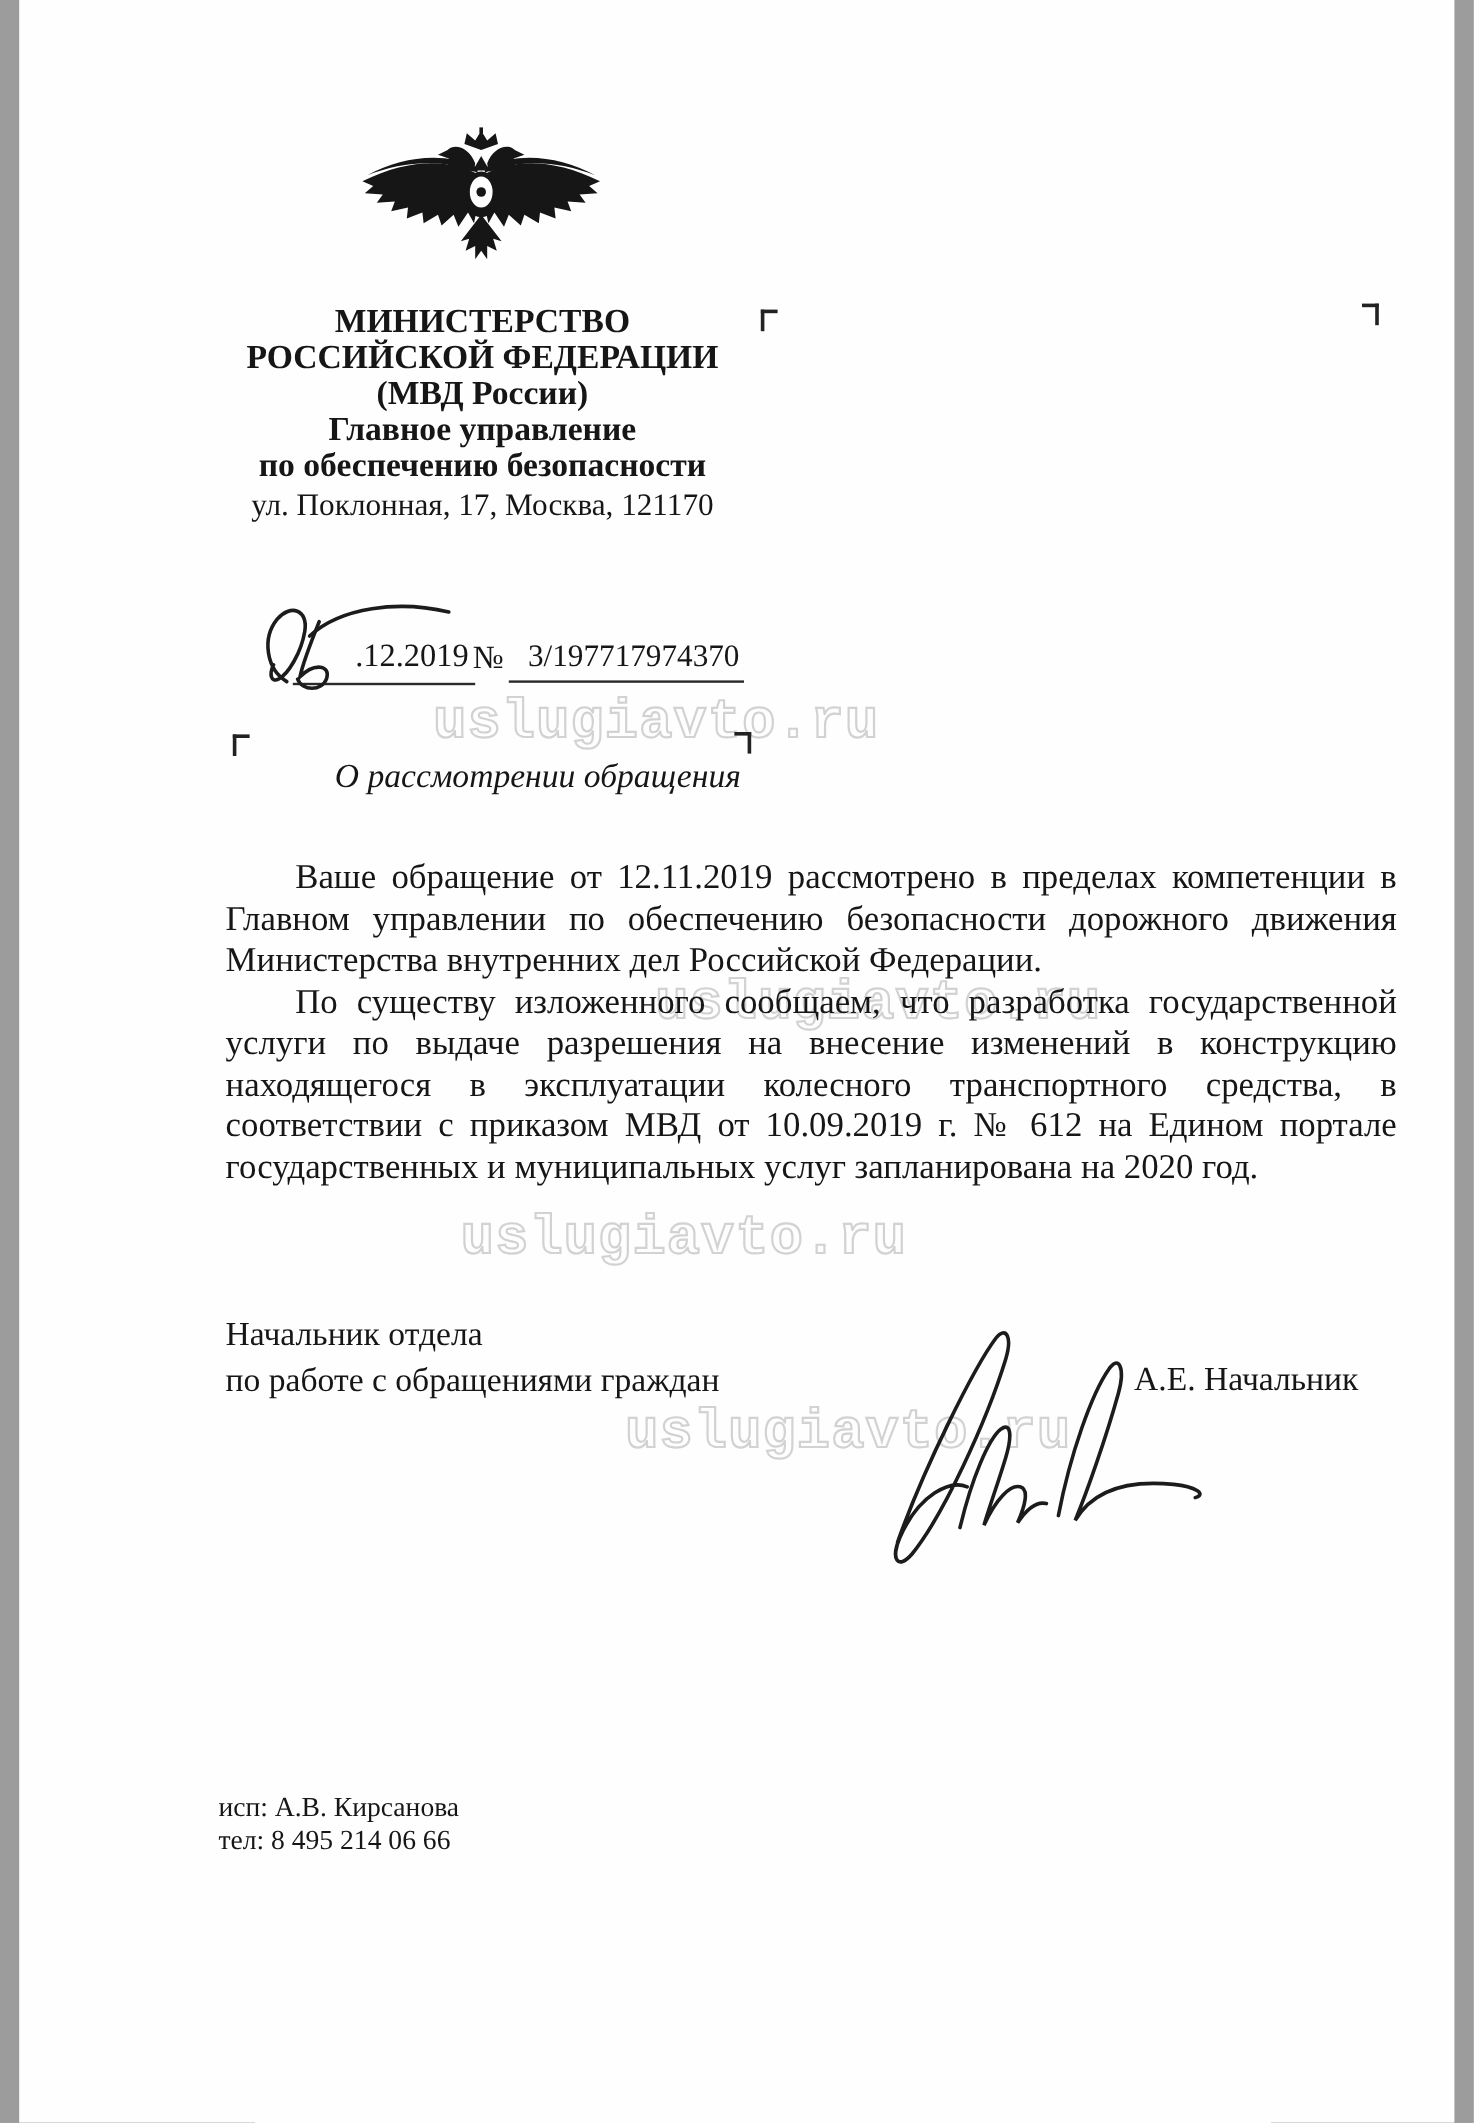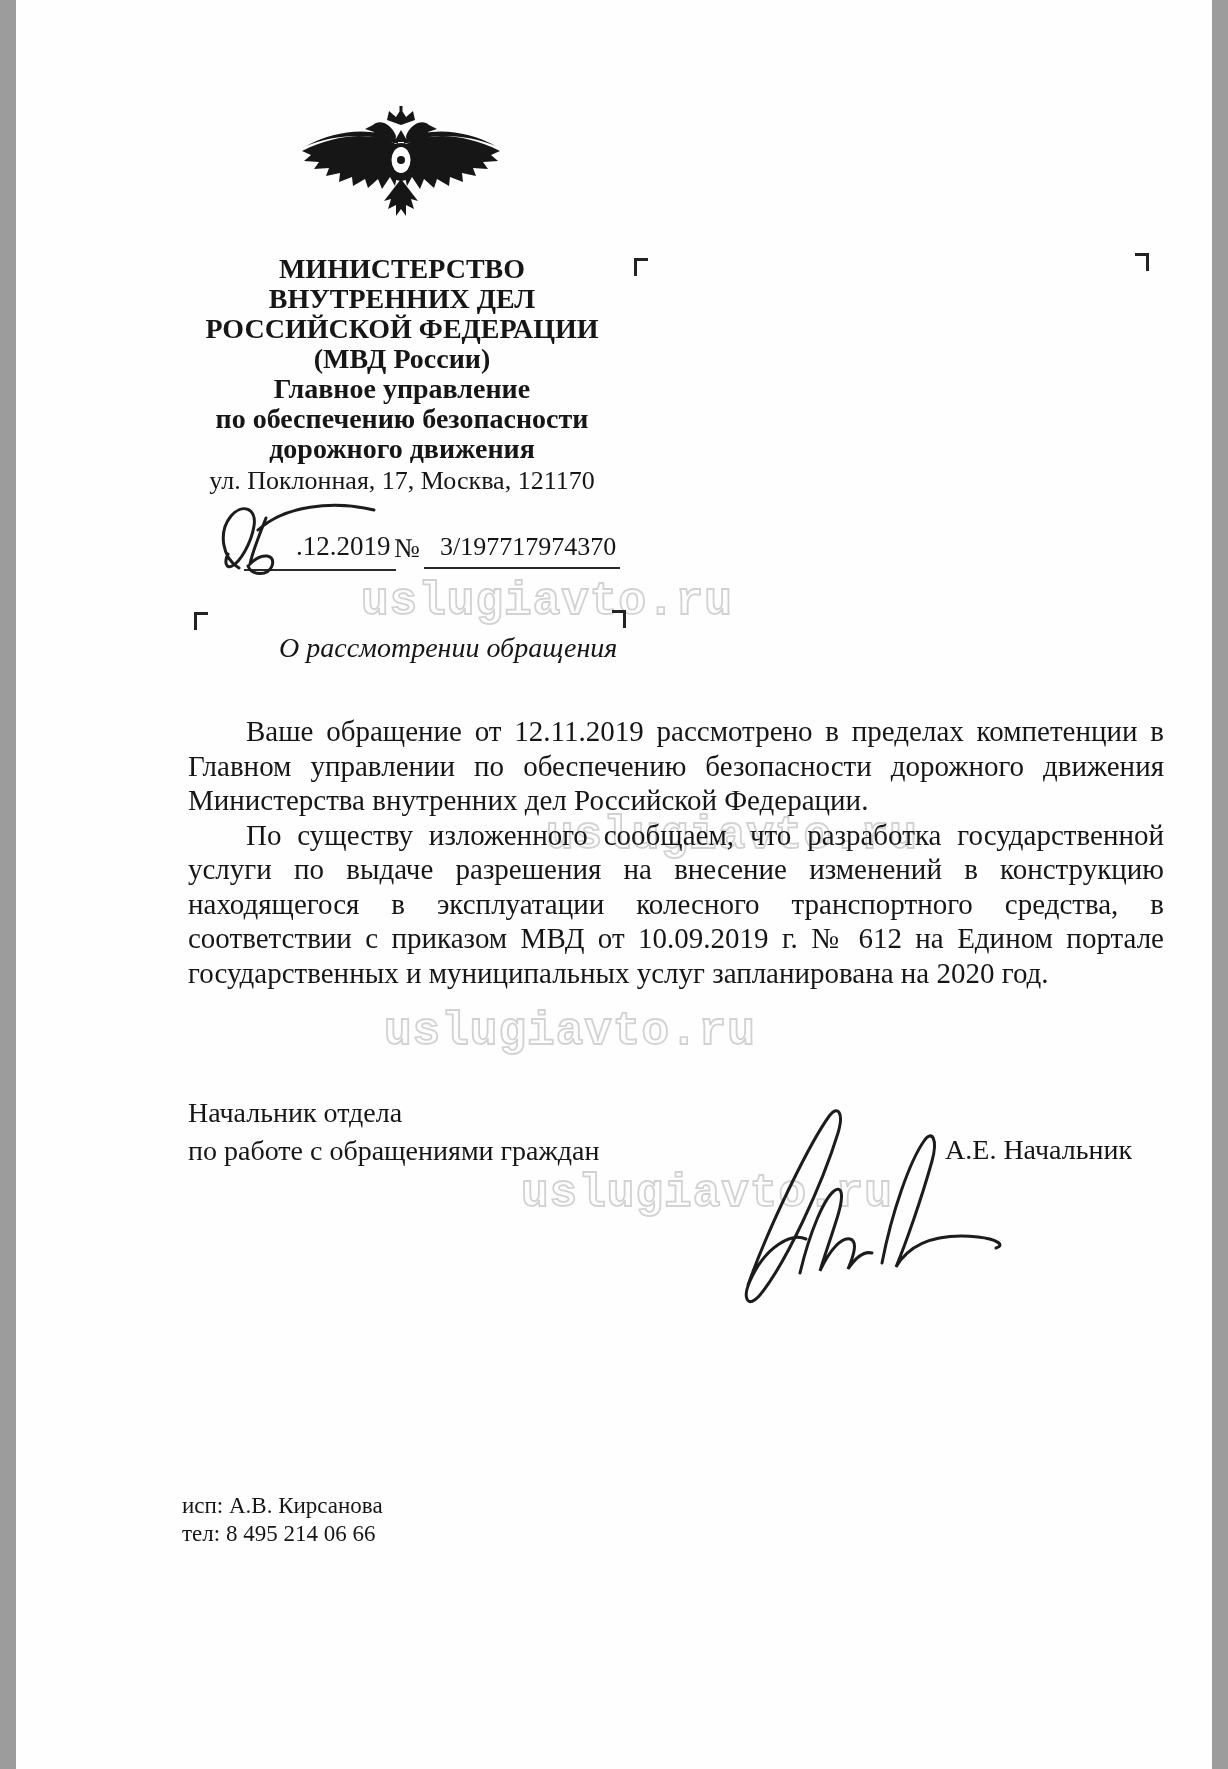--- a/index.html
+++ b/index.html
@@ -58,26 +58,24 @@
       <rect x="103.5" y="0" width="3" height="5" fill="#161616"></rect>
       <ellipse cx="105" cy="56" rx="15" ry="19" fill="#161616"></ellipse>
       <ellipse cx="105" cy="54" rx="9.5" ry="13" fill="#ffffff"></ellipse>
       <circle cx="105" cy="54" r="4" fill="#161616"></circle>
       <path d="M105,73 L88,95 L95,93 L92,103 L100,99 L100,110 L105,103 L110,110 L110,99 L118,103 L115,93 L122,95 Z" fill="#161616"></path>
     </svg>
   </div>
 
   <div class="abs letterhead">
     <div class="lh-bold">МИНИСТЕРСТВО</div>
-    <div class="lh-bold">ВНУТРЕННИХ ДЕЛ</div>
     <div class="lh-bold">РОССИЙСКОЙ ФЕДЕРАЦИИ</div>
     <div class="lh-bold">(МВД России)</div>
     <div class="lh-bold">Главное управление</div>
     <div class="lh-bold">по обеспечению безопасности</div>
-    <div class="lh-bold">дорожного движения</div>
     <div class="lh-address">ул. Поклонная, 17, Москва, 121170</div>
   </div>
 
   <div class="corner tl" style="left:618px;top:258px;"></div>
   <div class="corner tr" style="left:1119px;top:253px;"></div>
 
   <div class="abs" style="left:198px;top:496px;z-index:3;">
     <svg width="170" height="85" viewBox="0 0 170 85">
       <g fill="none" stroke="#1c1c1c" stroke-width="3" stroke-linecap="round">
         <path d="M25,72 C8,62 4,36 17,20 C28,7 43,12 40,30 C37,48 26,66 18,70 C12,73 10,66 14,58"></path>

